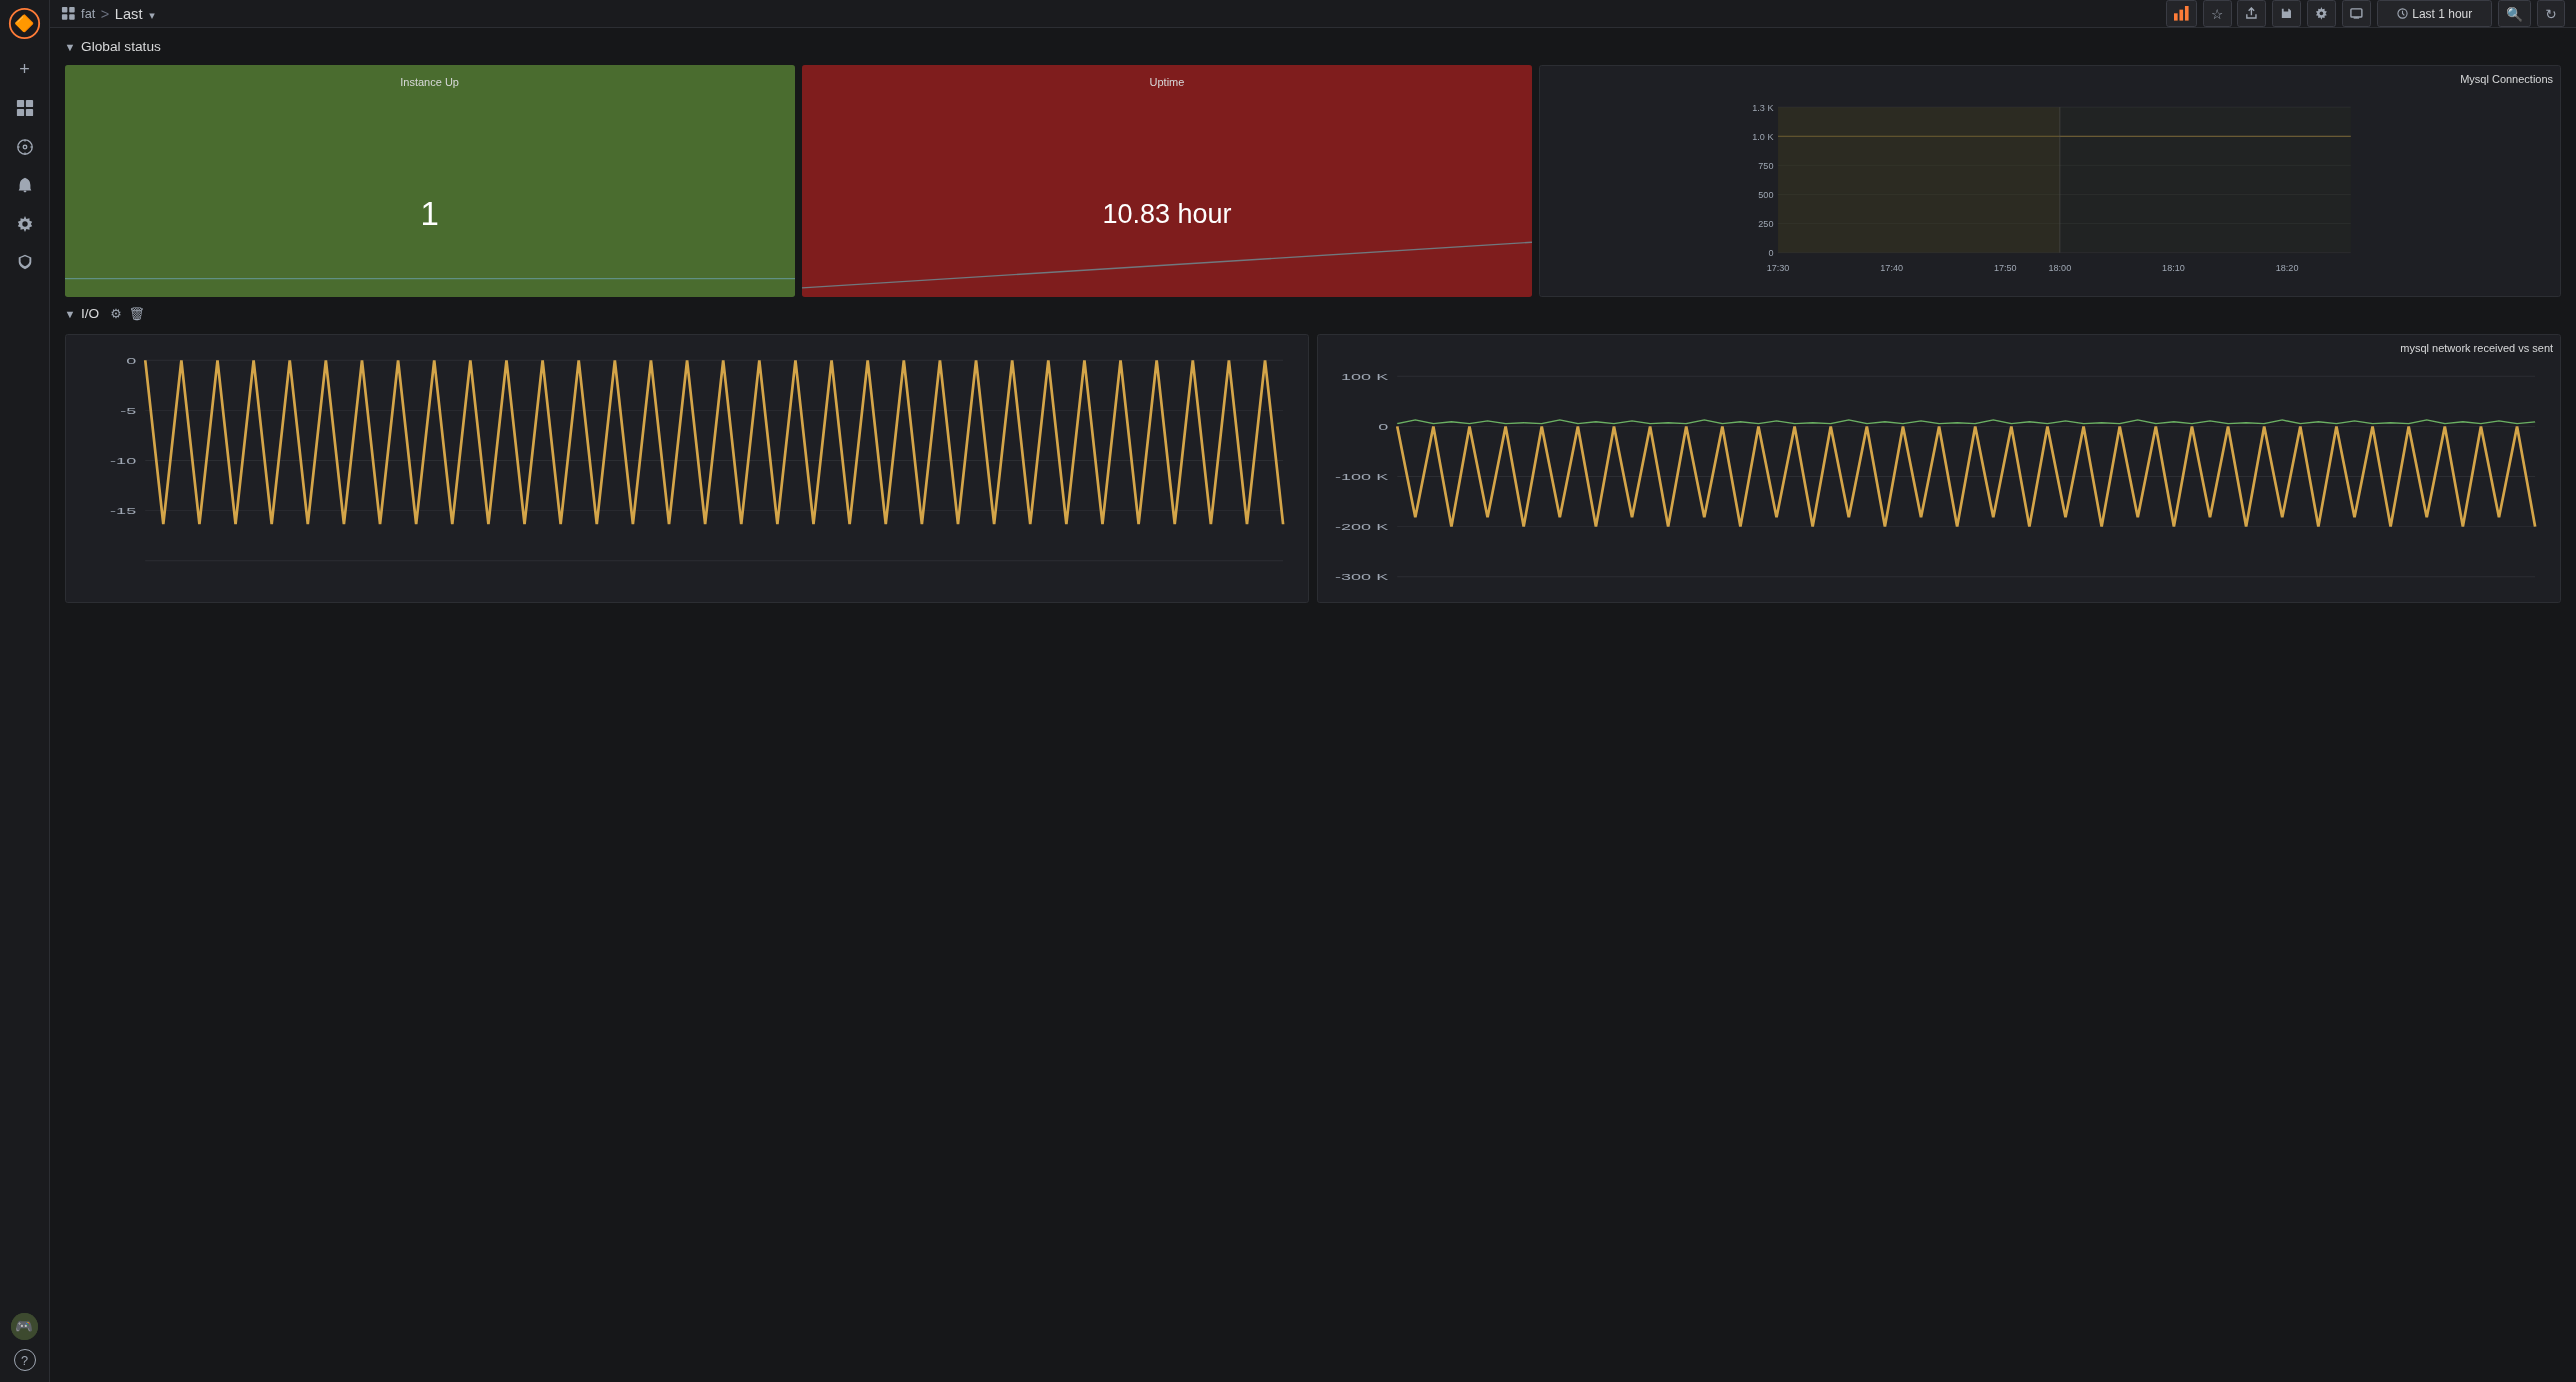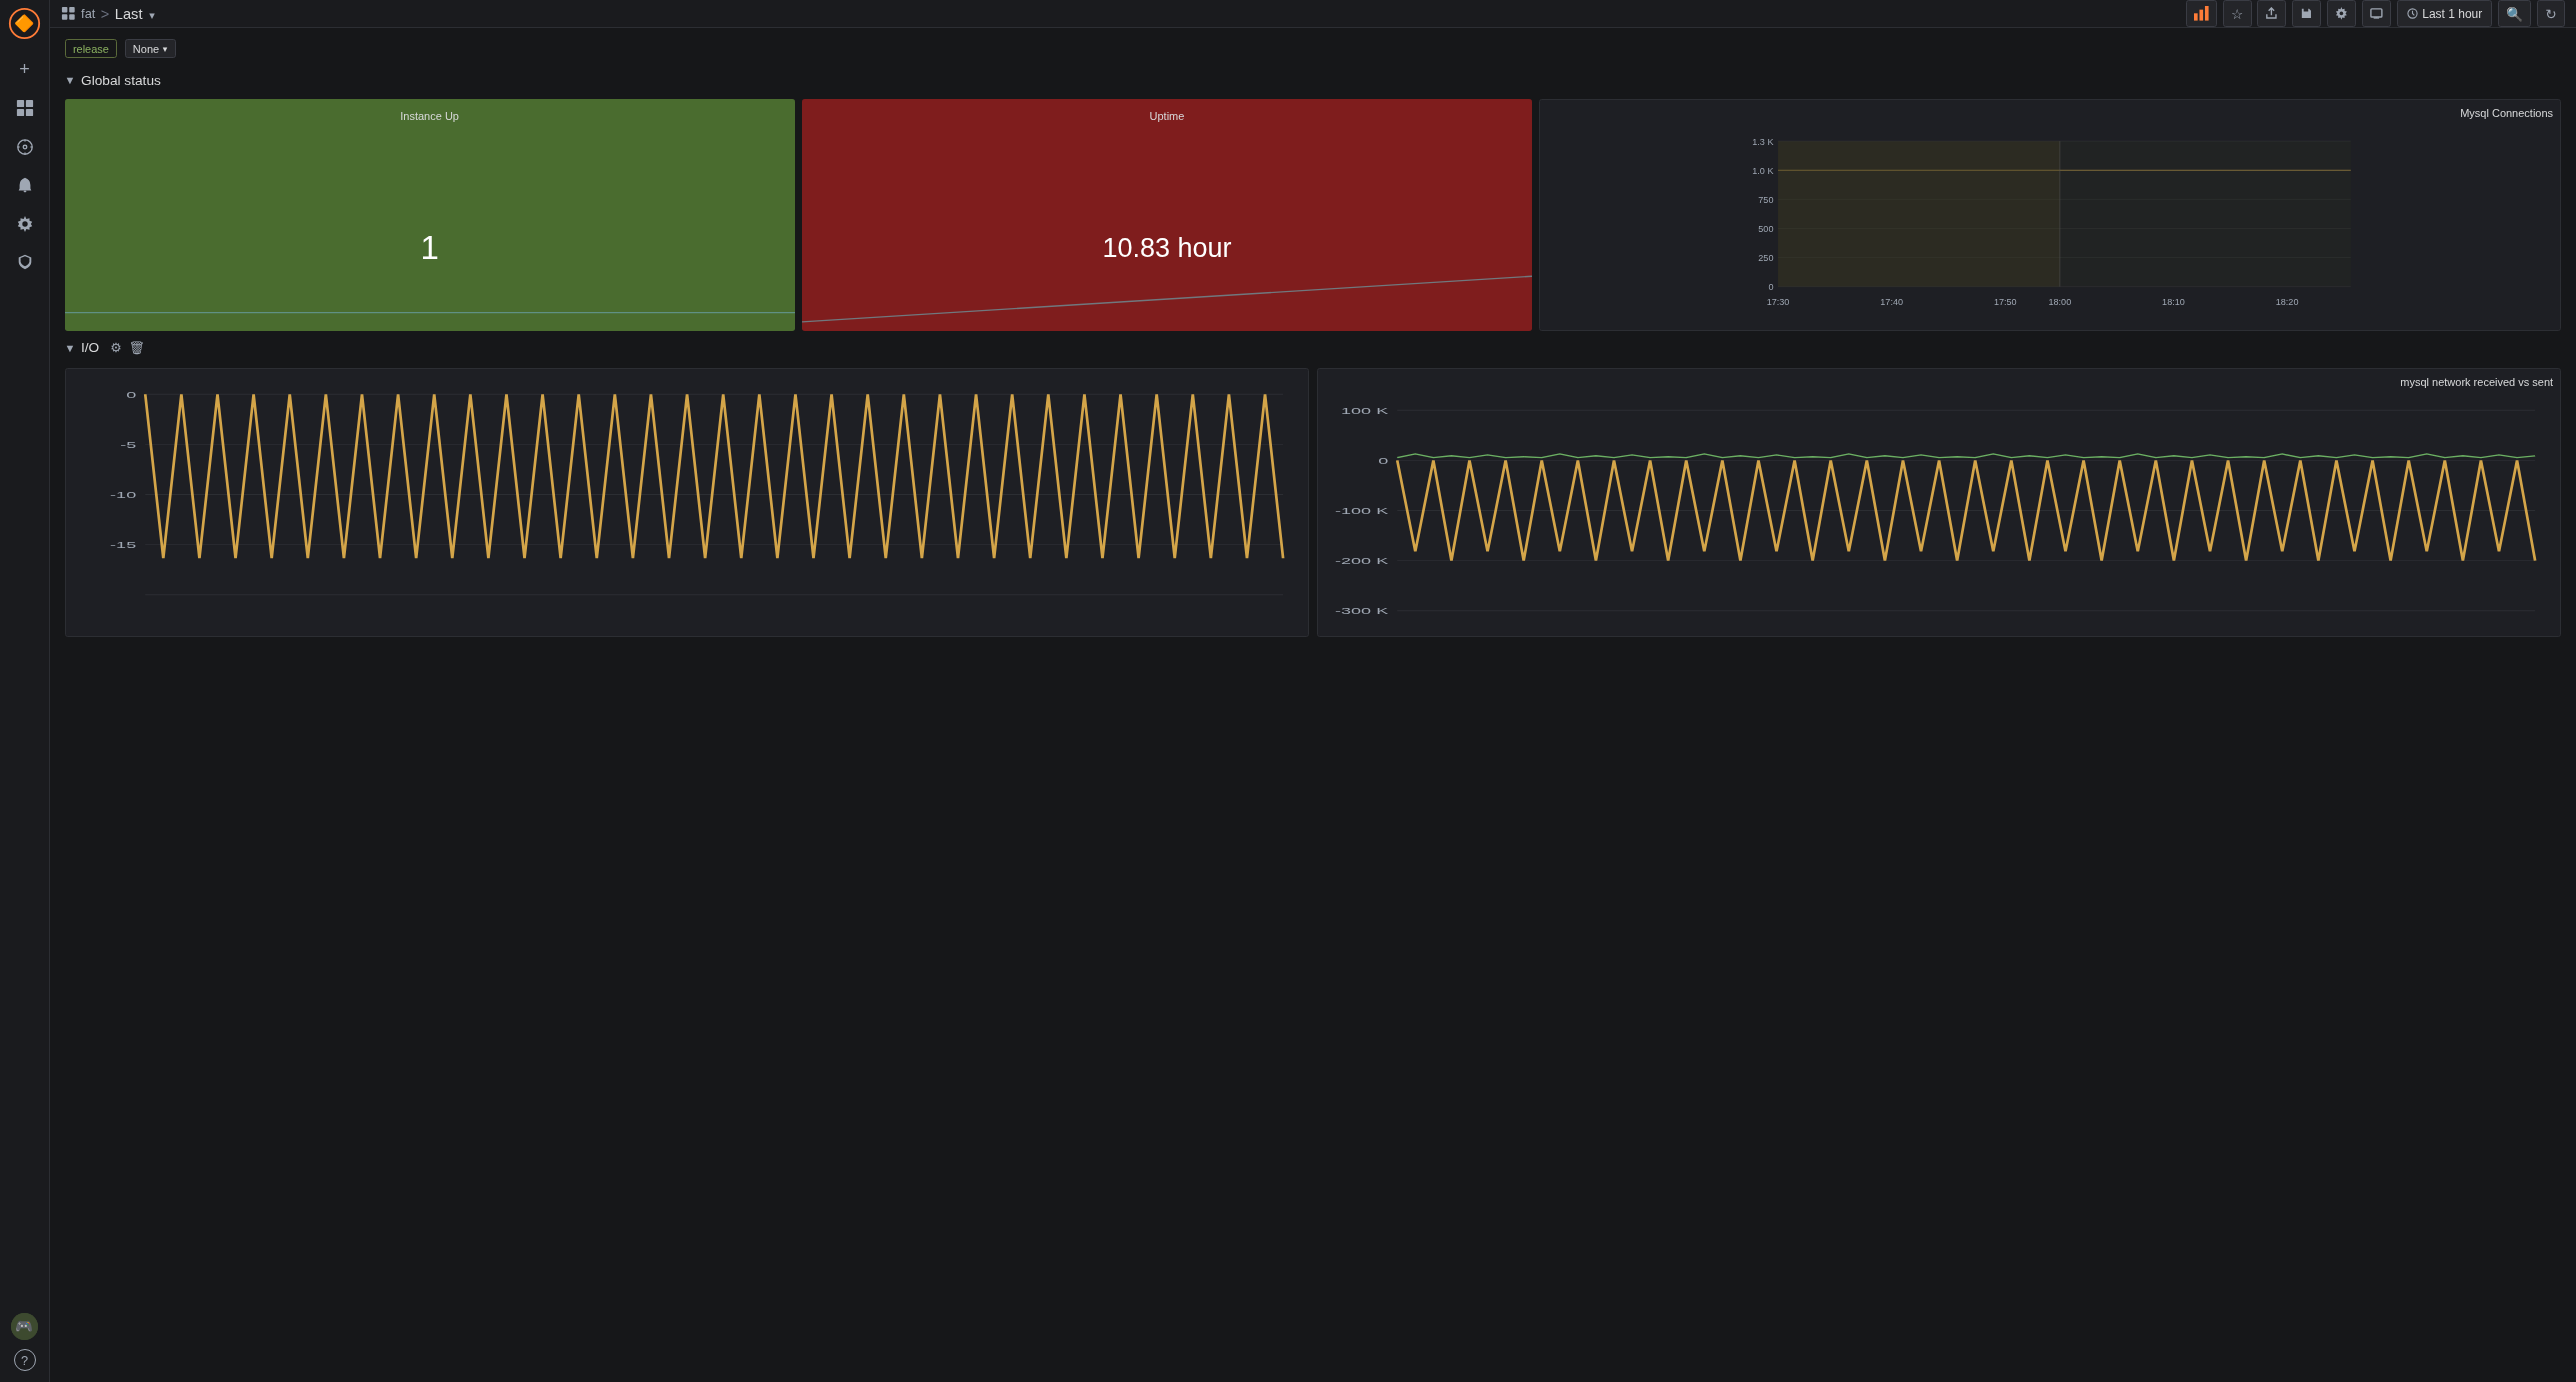--- a/index.html
+++ b/index.html
@@ -83,21 +83,21 @@
       display: flex; align-items: center; justify-content: center;
       cursor: pointer; font-size: 13.7px; padding: 0 7.3px; gap: 4.6px;
     }
     .topbar-btn.active { color: #ff7c38; }
     .time-range-btn {
       background: #242529;
       border: 0.9px solid #3a3c44;
       border-radius: 2.7px;
       color: #d8d9da;
       display: flex; align-items: center; gap: 4.6px;
-      padding: 0 9px; height: 27px; cursor: pointer; font-size: 12px;
+      padding: 0 19px; height: 27px; cursor: pointer; font-size: 12px;
     }
 
     
     #content {
       flex: 1;
       overflow-y: auto;
       padding: 11px 14.6px;
     }
 
     
@@ -313,27 +313,20 @@
         </svg>
         <span>Last 1 hour</span>
       </div>
       <div class="topbar-btn">🔍</div>
       <div class="topbar-btn">↻</div>
     </div>
   </div>
 
   <div id="content">
 
-    <div class="filter-bar">
-      <div class="filter-tag">release</div>
-      <div class="filter-select">
-        <span>None</span>
-        <span style="font-size:9px;">▾</span>
-      </div>
-    </div>
 
     <div>
       <div class="section-header">
         <span class="collapse-icon">▼</span>
         <span>Global status</span>
       </div>
 
       <div class="panel-grid">
 
         <div class="stat-panel" style="background:#4a6c2f;">

